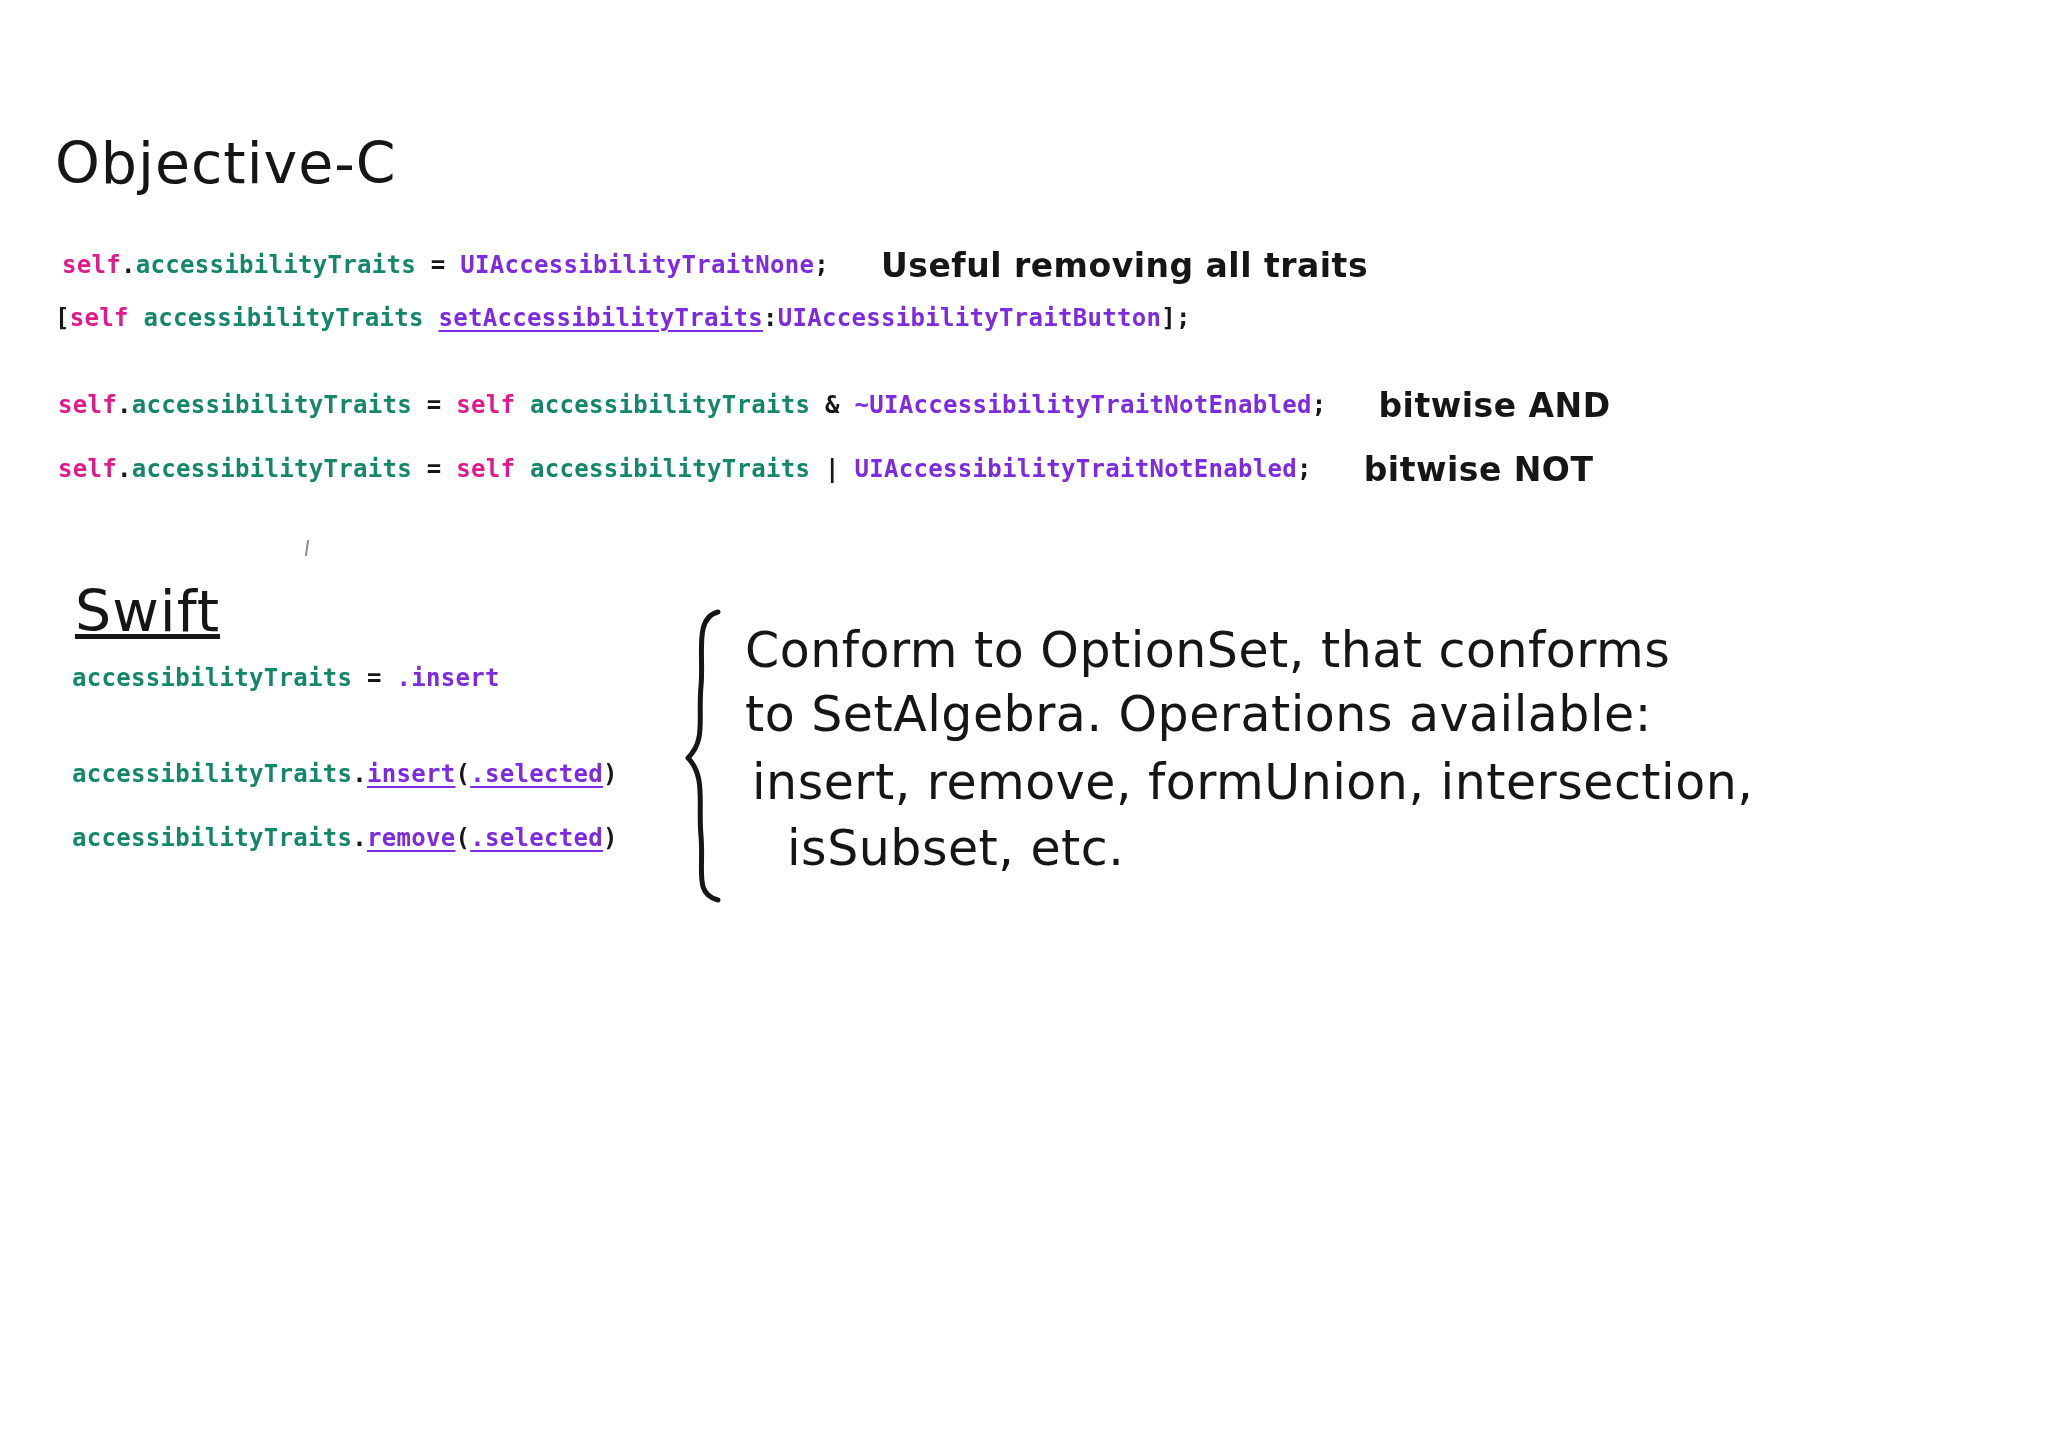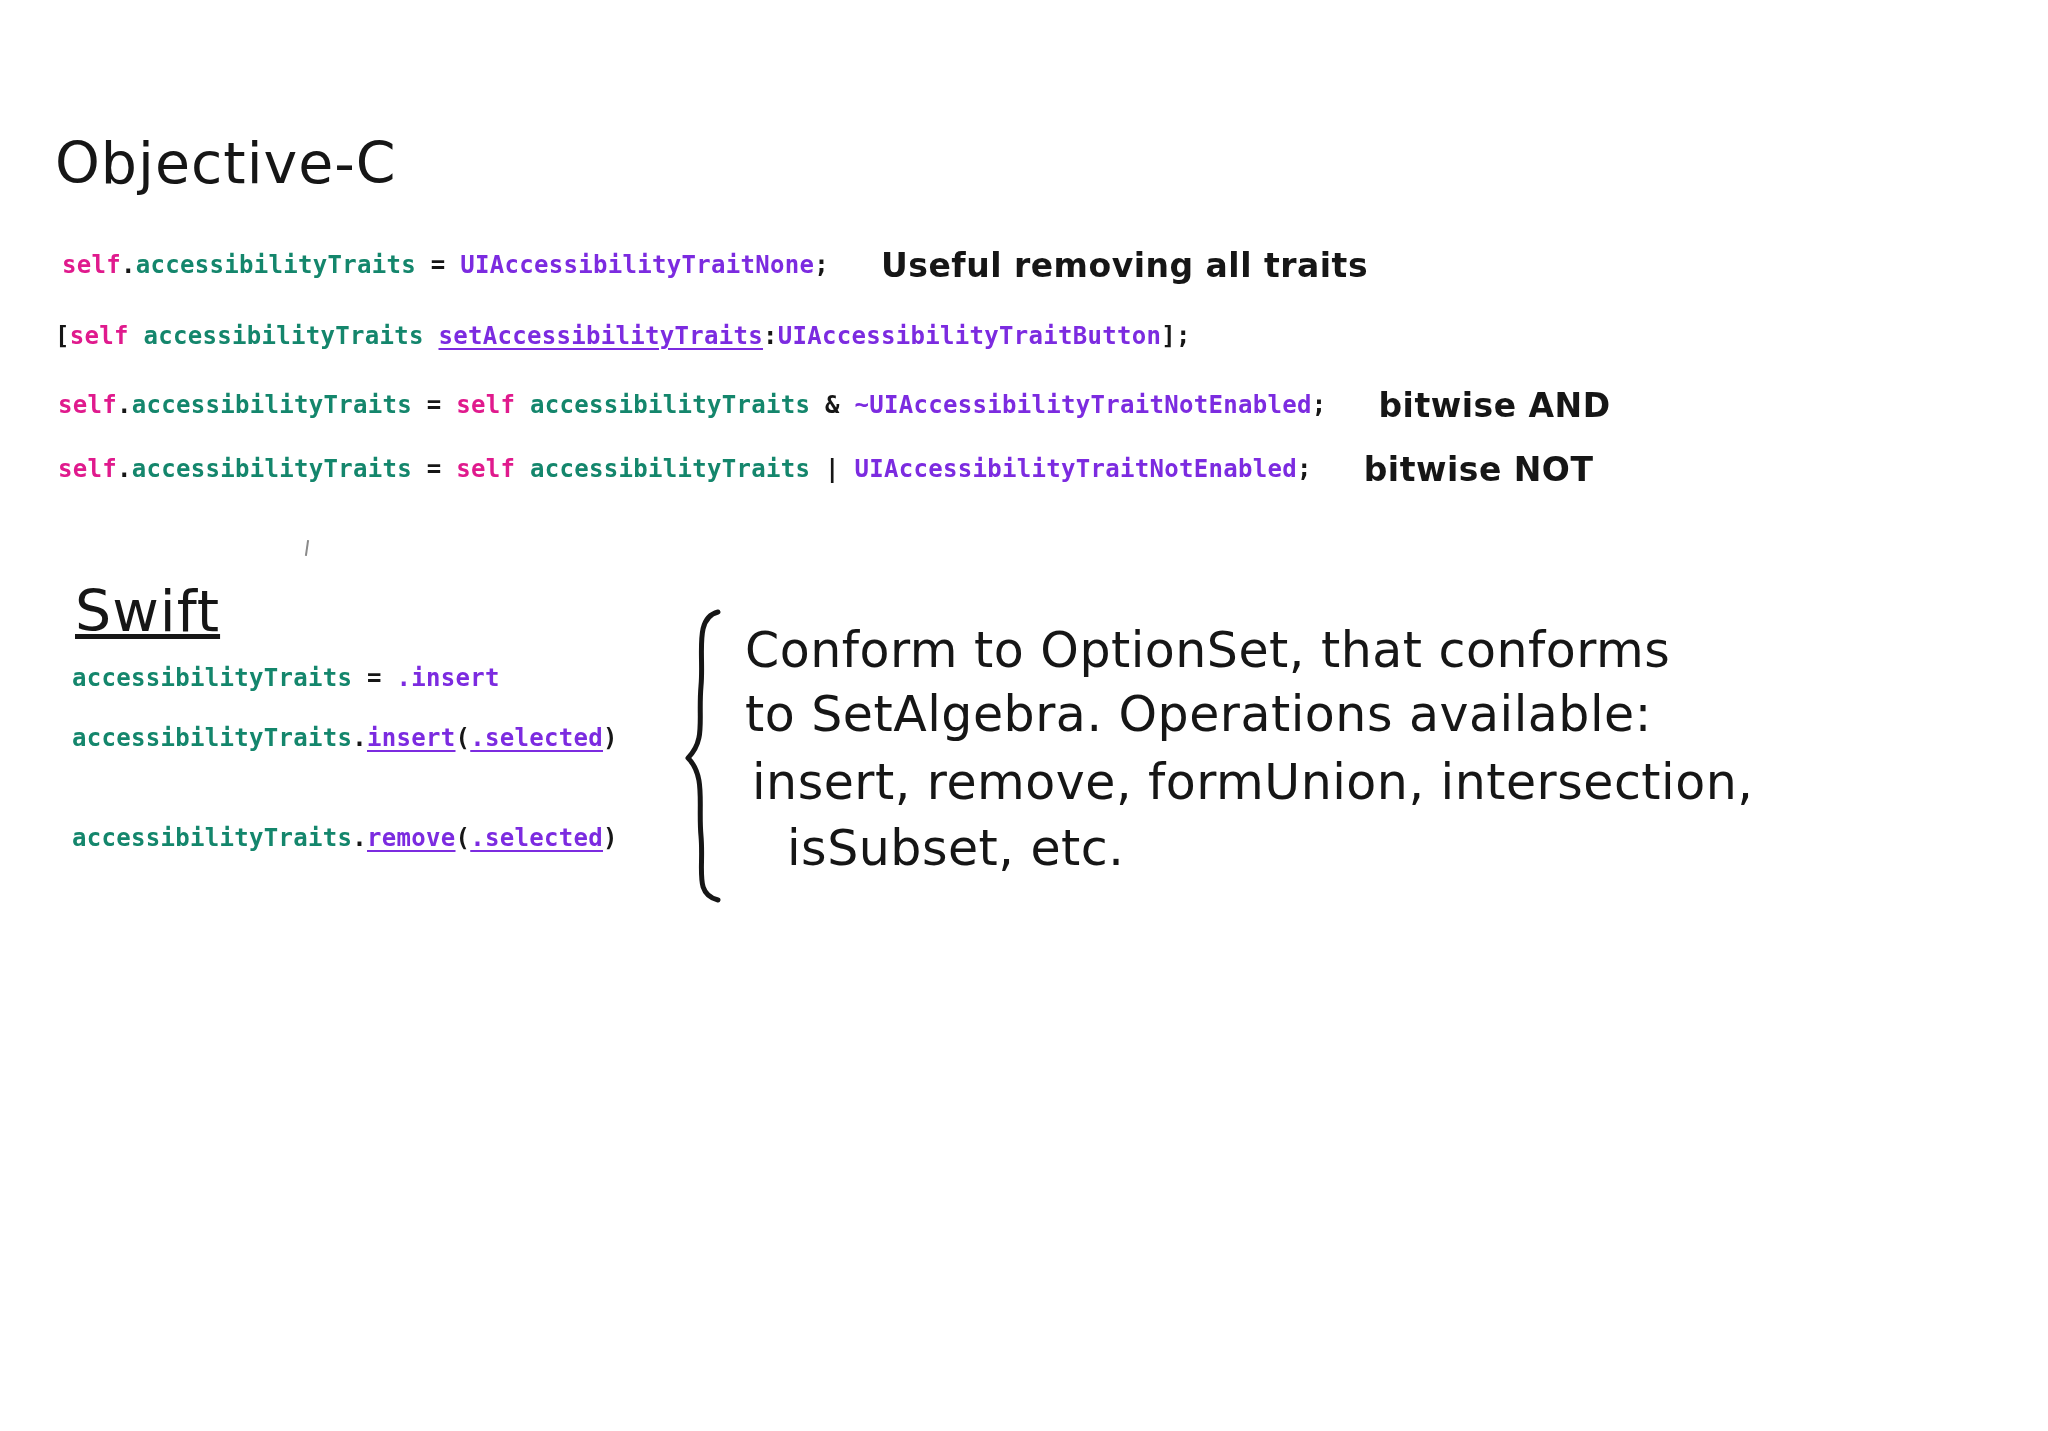--- a/index.html
+++ b/index.html
@@ -59,41 +59,41 @@
 <body>
 
 <div class="page">
 
   <div class="abs heading" style="left:55px; top:130px;">Objective-C</div>
 
   <div class="abs code" style="left:62px; top:246px;">
     <span><span class="tk magenta">self</span><span class="tk ink">.</span><span class="tk teal">accessibilityTraits</span><span class="tk ink"> = </span><span class="tk purple">UIAccessibilityTraitNone</span><span class="tk ink">;</span></span><span class="hand ann">Useful removing all traits</span>
   </div>
 
-  <div class="abs code" style="left:55px; top:322px;">
+  <div class="abs code" style="left:55px; top:304px;">
     <span><span class="tk ink">[</span><span class="tk magenta">self</span><span class="tk ink"> </span><span class="tk teal">accessibilityTraits</span><span class="tk ink"> </span><span class="tk purple u">setAccessibilityTraits</span><span class="tk ink">:</span><span class="tk purple">UIAccessibilityTraitButton</span><span class="tk ink">];</span></span>
   </div>
 
   <div class="abs code" style="left:58px; top:386px;">
     <span><span class="tk magenta">self</span><span class="tk ink">.</span><span class="tk teal">accessibilityTraits</span><span class="tk ink"> = </span><span class="tk magenta">self</span><span class="tk ink"> </span><span class="tk teal">accessibilityTraits</span><span class="tk ink"> &amp; </span><span class="tk purple">~UIAccessibilityTraitNotEnabled</span><span class="tk ink">;</span></span><span class="hand ann">bitwise AND</span>
   </div>
 
   <div class="abs code" style="left:58px; top:450px;">
     <span><span class="tk magenta">self</span><span class="tk ink">.</span><span class="tk teal">accessibilityTraits</span><span class="tk ink"> = </span><span class="tk magenta">self</span><span class="tk ink"> </span><span class="tk teal">accessibilityTraits</span><span class="tk ink"> | </span><span class="tk purple">UIAccessibilityTraitNotEnabled</span><span class="tk ink">;</span></span><span class="hand ann">bitwise NOT</span>
   </div>
 
   <div class="stray" style="left:306px; top:540px;"></div>
 
   <div class="abs heading" style="left:75px; top:578px;text-decoration:underline;">Swift</div>
 
   <div class="abs code" style="left:72px; top:664px;">
     <span><span class="tk teal">accessibilityTraits</span><span class="tk ink"> = </span><span class="tk purple">.insert</span></span>
   </div>
 
-  <div class="abs code" style="left:72px; top:724px;">
+  <div class="abs code" style="left:72px; top:760px;">
     <span><span class="tk teal">accessibilityTraits</span><span class="tk ink">.</span><span class="tk purple u">insert</span><span class="tk ink">(</span><span class="tk purple u">.selected</span><span class="tk ink">)</span></span>
   </div>
 
   <div class="abs code" style="left:72px; top:824px;">
     <span><span class="tk teal">accessibilityTraits</span><span class="tk ink">.</span><span class="tk purple u">remove</span><span class="tk ink">(</span><span class="tk purple u">.selected</span><span class="tk ink">)</span></span>
   </div>
 
   <svg class="brace-svg" style="left:676px; top:606px;" width="48" height="300" viewBox="0 0 48 300" aria-hidden="true">
     <path d="M 42 6 C 18 12, 28 48, 25 80 C 22 114, 30 134, 12 152 C 30 170, 22 198, 25 230 C 28 264, 18 288, 42 294" fill="none" stroke="#161616" stroke-width="5" stroke-linecap="round" stroke-linejoin="round"></path>
   </svg>

